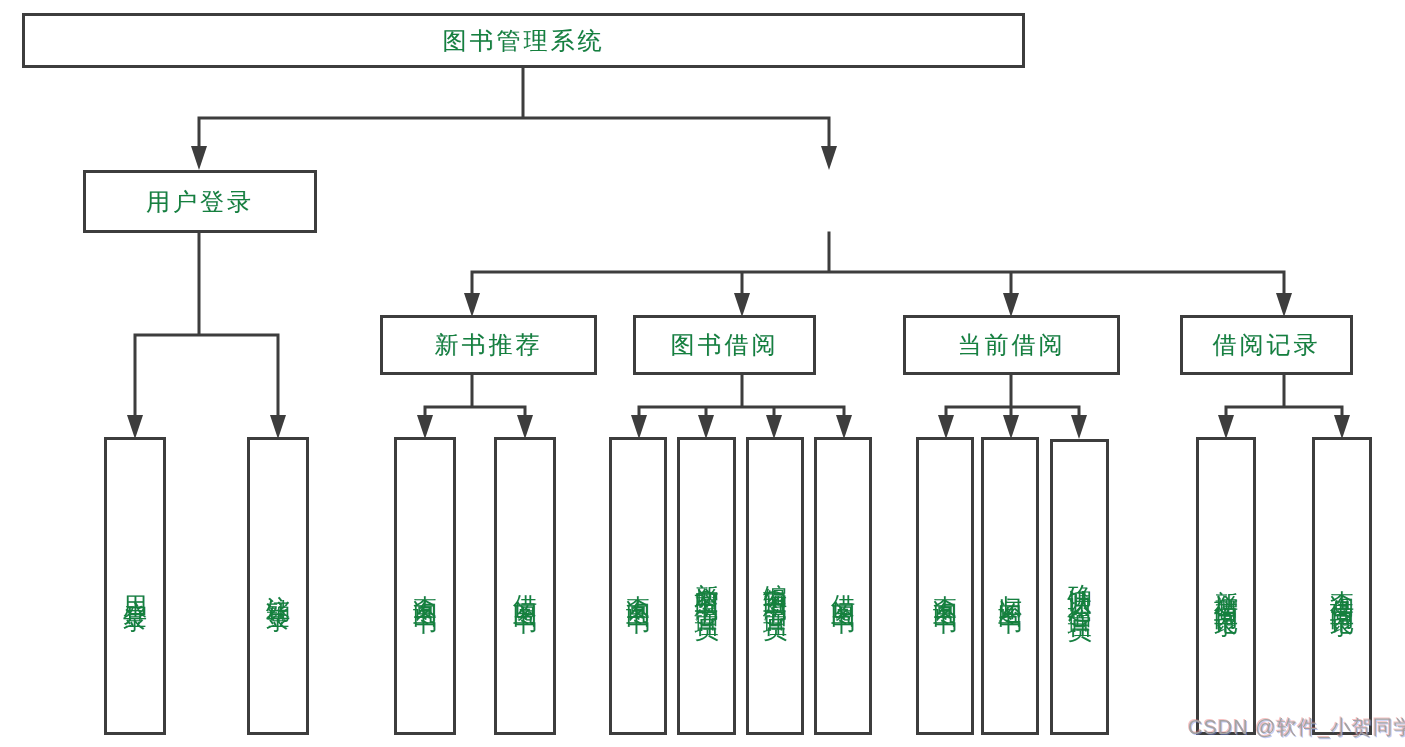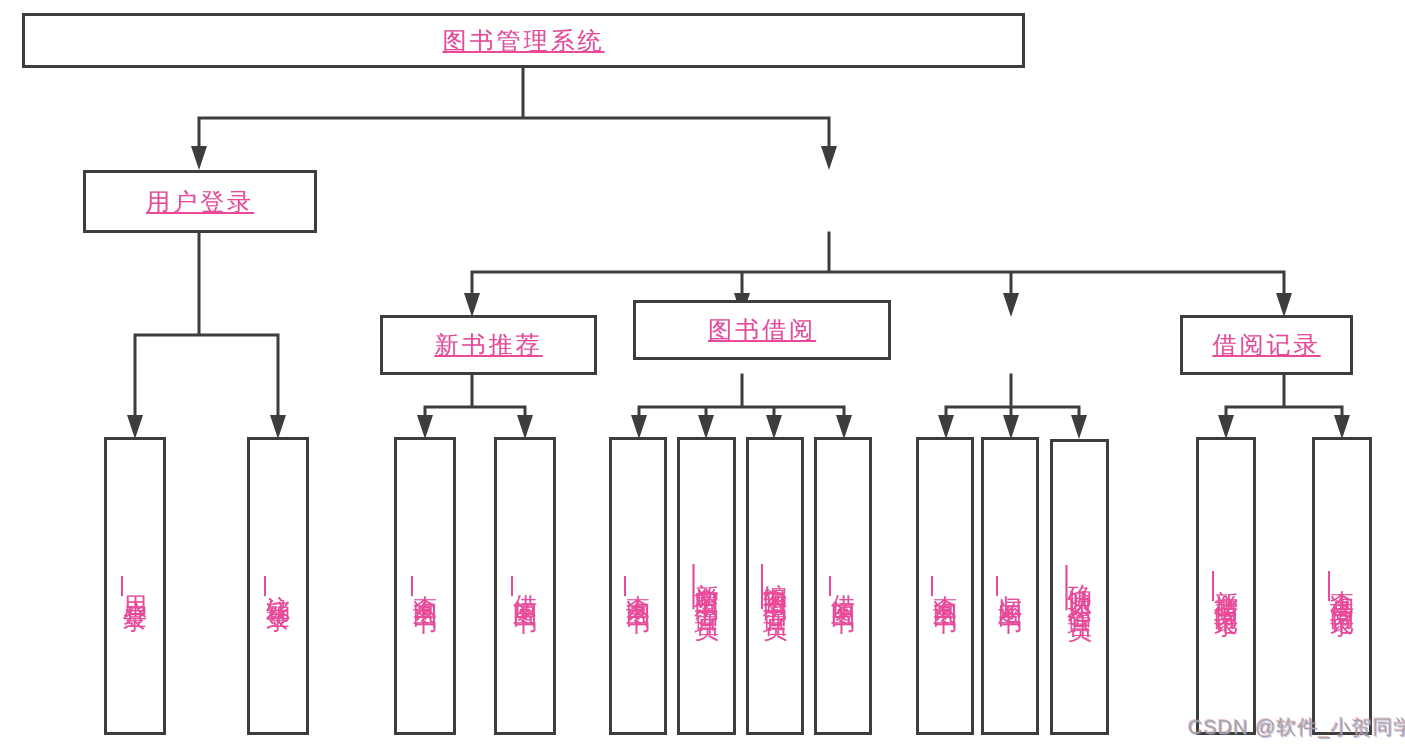--- a/index.html
+++ b/index.html
@@ -12,22 +12,21 @@
   }
   .wires{position:absolute;left:0;top:0;}
   .box{
     position:absolute;
     box-sizing:border-box;
     border:3px solid #3d3d3d;
     background:#ffffff;
     display:flex;
     align-items:center;
     justify-content:center;
-    color:#ec4899;
-    text-decoration:underline;
+    color:#15803d;
   }
   .htext{
     font-size:24px;
     letter-spacing:3px;
     white-space:nowrap;
     text-shadow:0.5px 0 0 rgba(60,90,160,0.25);
   }
   .vtext{
     writing-mode:vertical-rl;
     text-orientation:mixed;
@@ -103,22 +102,25 @@
     <span class="htext">图书管理系统</span>
   </div>
 
   <div class="box" style="left:83px;top:170px;width:234px;height:63px">
     <span class="htext">用户登录</span>
   </div>
 
   <div class="box" style="left:380px;top:315px;width:217px;height:60px">
     <span class="htext">新书推荐</span>
   </div>
-  <div class="box" style="left:633px;top:300px;width:258px;height:60px">
+  <div class="box" style="left:633px;top:315px;width:183px;height:60px">
     <span class="htext">图书借阅</span>
+  </div>
+  <div class="box" style="left:903px;top:315px;width:217px;height:60px">
+    <span class="htext">当前借阅</span>
   </div>
   <div class="box" style="left:1180px;top:315px;width:173px;height:60px">
     <span class="htext">借阅记录</span>
   </div>
 
   <div class="box" style="left:104px;top:437px;width:62px;height:298px">
     <span class="vtext">用户登录</span>
   </div>
   <div class="box" style="left:247px;top:437px;width:62px;height:298px">
     <span class="vtext">注销登录</span>

